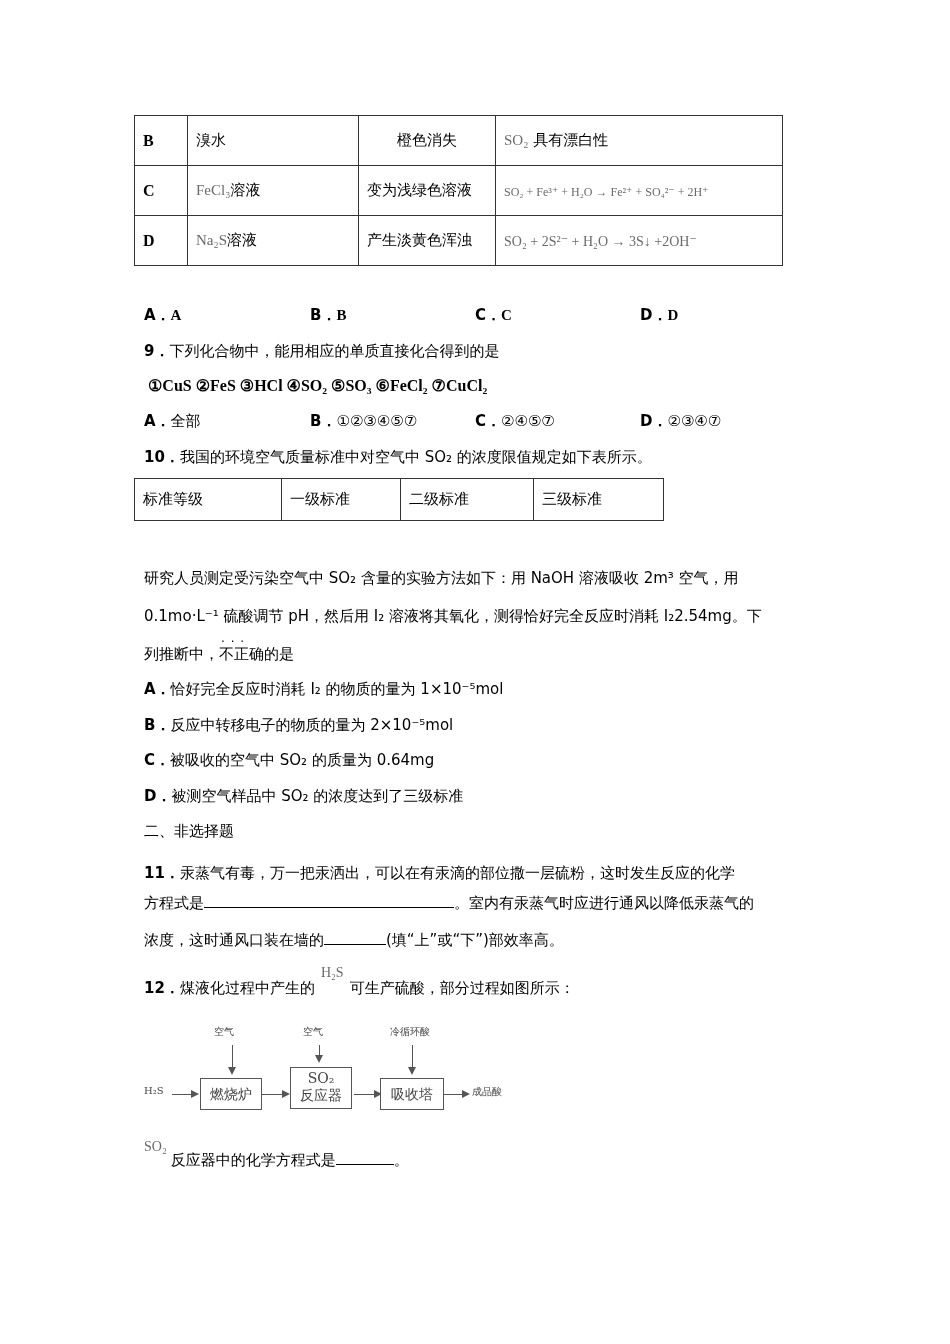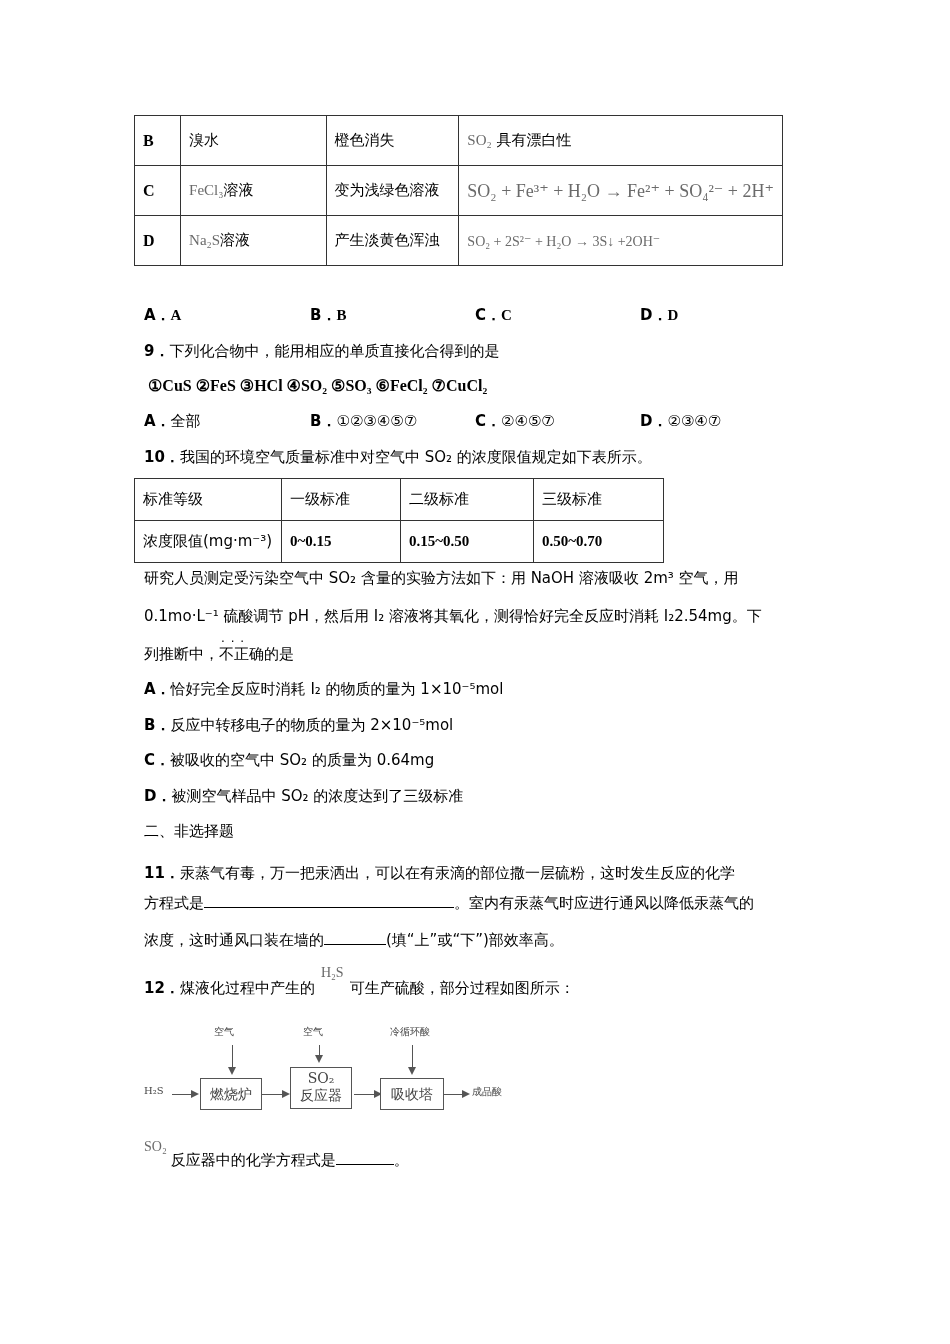--- a/index.html
+++ b/index.html
@@ -23,28 +23,28 @@
   .arrow-d { position:absolute; width:0; height:0; border-left:4px solid transparent; border-right:4px solid transparent; border-top:8px solid #555; }
 </style>
 </head>
 <body>
 
 <table class="grid" style="left:134px; top:115px; width:649px;">
   <tbody>
       <tr style="height:50px;">
     <td class="b serif" style="width:36px; font-size:16px;">B</td>
     <td style="width:154px;"><span>溴水</span></td>
-    <td style="width:120px;">橙色消失</td>
+    <td style="width:120px;text-align:center;">橙色消失</td>
     <td><span class="gray">SO₂</span> <span>具有漂白性</span></td>
   </tr>
   <tr style="height:50px;">
     <td class="b serif" style="font-size:16px;">C</td>
     <td><span class="gray">FeCl₃</span><span>溶液</span></td>
     <td>变为浅绿色溶液</td>
-    <td><span class="gray" style="font-size:18px;">SO₂ + Fe³⁺ + H₂O → Fe²⁺ + SO₄²⁻ + 2H⁺</span></td>
+    <td><span class="gray" style="font-size:12px;">SO₂ + Fe³⁺ + H₂O → Fe²⁺ + SO₄²⁻ + 2H⁺</span></td>
   </tr>
   <tr style="height:50px;">
     <td class="b serif" style="font-size:16px;">D</td>
     <td><span class="gray">Na₂S</span><span>溶液</span></td>
     <td>产生淡黄色浑浊</td>
     <td><span class="gray" style="font-size:14px;">SO₂ + 2S²⁻ + H₂O → 3S↓ +2OH⁻</span></td>
   </tr>
 </tbody>
   </table>
 
@@ -62,26 +62,20 @@
 
 <div class="abs t" style="left:144px; top:447px;"><span class="b">10．</span><span>我国的环境空气质量标准中对空气中 SO₂ 的浓度限值规定如下表所示。</span></div>
 
 <table class="grid" style="left:134px; top:478px; width:530px;">
   <tbody>
       <tr style="height:42px;">
     <td style="width:130px;">标准等级</td>
     <td style="width:102px;">一级标准</td>
     <td style="width:116px;">二级标准</td>
     <td>三级标准</td>
-  </tr>
-  <tr style="height:42px;">
-    <td>浓度限值(mg·m⁻³)</td>
-    <td class="b serif">0~0.15</td>
-    <td class="b serif">0.15~0.50</td>
-    <td class="b serif">0.50~0.70</td>
   </tr>
 </tbody>
   </table>
 
 <div class="abs t" style="left:144px; top:568px;">研究人员测定受污染空气中 SO₂ 含量的实验方法如下：用 NaOH 溶液吸收 2m³ 空气，用</div>
 <div class="abs t" style="left:144px; top:606px;">0.1mo·L⁻¹ 硫酸调节 pH，然后用 I₂ 溶液将其氧化，测得恰好完全反应时消耗 I₂2.54mg。下</div>
 <div class="abs t" style="left:144px; top:644px;"><span>列推断中，</span><span class="dots">不正确</span><span>的是</span></div>
 
 <div class="abs t" style="left:144px; top:679px;"><span class="b">A．</span><span>恰好完全反应时消耗 I₂ 的物质的量为 1×10⁻⁵mol</span></div>
 <div class="abs t" style="left:144px; top:715px;"><span class="b">B．</span><span>反应中转移电子的物质的量为 2×10⁻⁵mol</span></div>

